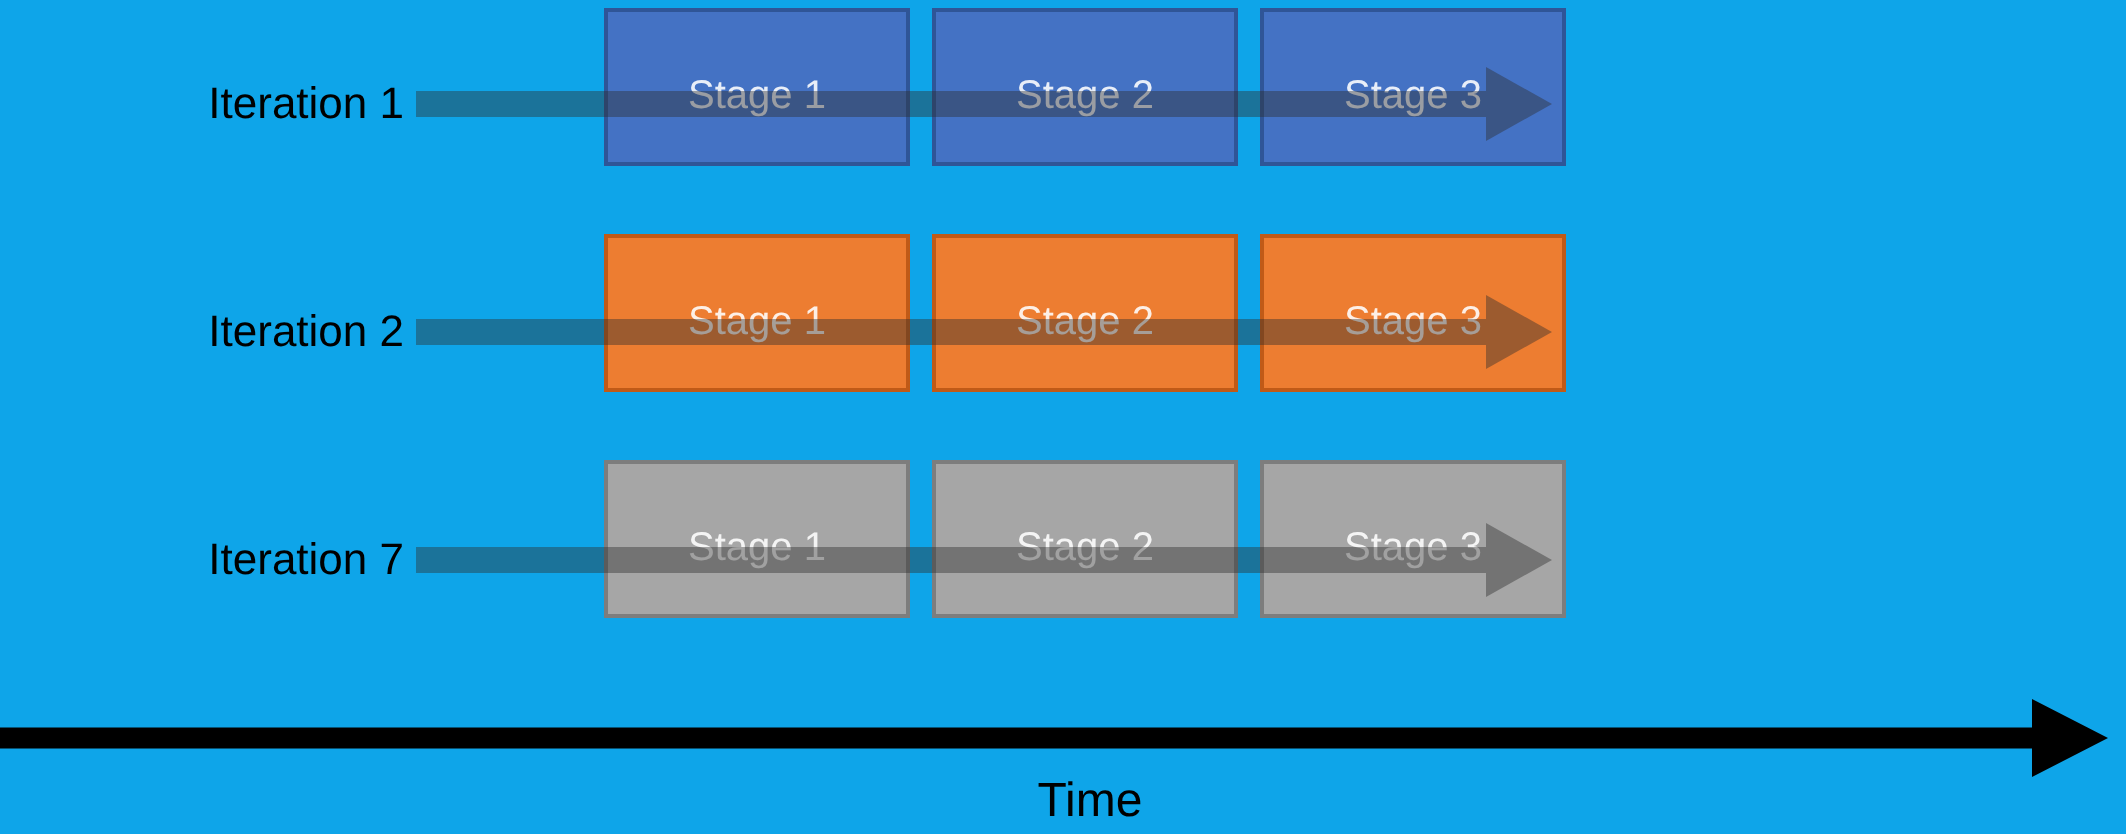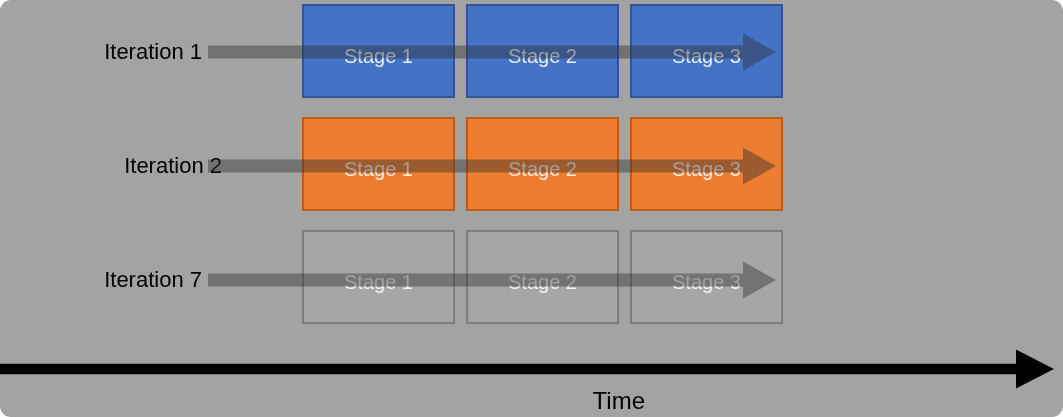--- a/index.html
+++ b/index.html
@@ -5,40 +5,39 @@
   html, body {
     margin: 0;
     padding: 0;
     background: #ffffff;
     font-family: "Liberation Sans", "DejaVu Sans", sans-serif;
   }
   #canvas {
     position: relative;
     width: 1063px;
     height: 417px;
-    background: #a3a3a3;
+    background: #0ea5e9;
     overflow: hidden;
-    border-radius: 11px;
   }
   .iteration-row { position: absolute; left: 0; top: 0; width: 100%; height: 0; }
   .iteration-label {
     position: absolute;
     left: 0;
     width: 202px;
     height: 30px;
     line-height: 30px;
     text-align: right;
     font-size: 22px;
     color: #000000;
     white-space: nowrap;
   }
   .stage-box {
     position: absolute;
     width: 153px;
-    height: 94px;
+    height: 79px;
     box-sizing: border-box;
     border: 2px solid;
     display: flex;
     align-items: center;
     justify-content: center;
     z-index: 1;
   }
   .stage-label {
     position: relative;
     z-index: 3;
@@ -58,21 +57,21 @@
     left: 0;
     top: 349px;
     width: 1055px;
     height: 40px;
   }
   .time-label {
     position: absolute;
     left: 445px;
     top: 387px;
     width: 200px;
-    text-align: right;
+    text-align: center;
     font-size: 24px;
     color: #000000;
   }
 </style>
 </head>
 <body>
 
 <div id="canvas">
 
     <div class="iteration-row">
@@ -85,21 +84,21 @@
       </div>
       <div class="stage-box" style="left: 466px; top: 4px; background: rgb(68, 114, 196); border-color: rgb(47, 85, 151);">
         <span class="stage-label" style="color: rgba(255, 255, 255, 0.88);">Stage 2</span>
       </div>
       <div class="stage-box" style="left: 630px; top: 4px; background: rgb(68, 114, 196); border-color: rgb(47, 85, 151);">
         <span class="stage-label" style="color: rgba(255, 255, 255, 0.88);">Stage 3</span>
       </div>
     </div>
 
     <div class="iteration-row">
-      <div class="iteration-label" style="top: 151px; color: rgb(0, 0, 0); margin-left: 20px;">Iteration 2</div>
+      <div class="iteration-label" style="top: 151px; color: rgb(0, 0, 0);">Iteration 2</div>
       <svg class="row-arrow" viewBox="0 0 568 38" preserveAspectRatio="none" style="top: 147px;">
         <polygon points="0,12.5 535,12.5 535,0.5 568,19 535,37.5 535,25.5 0,25.5" fill="rgba(45,45,45,0.42)"></polygon>
       </svg>
       <div class="stage-box" style="left: 302px; top: 117px; background: rgb(237, 125, 49); border-color: rgb(192, 90, 23);">
         <span class="stage-label" style="color: rgba(255, 255, 255, 0.88);">Stage 1</span>
       </div>
       <div class="stage-box" style="left: 466px; top: 117px; background: rgb(237, 125, 49); border-color: rgb(192, 90, 23);">
         <span class="stage-label" style="color: rgba(255, 255, 255, 0.88);">Stage 2</span>
       </div>
       <div class="stage-box" style="left: 630px; top: 117px; background: rgb(237, 125, 49); border-color: rgb(192, 90, 23);">

